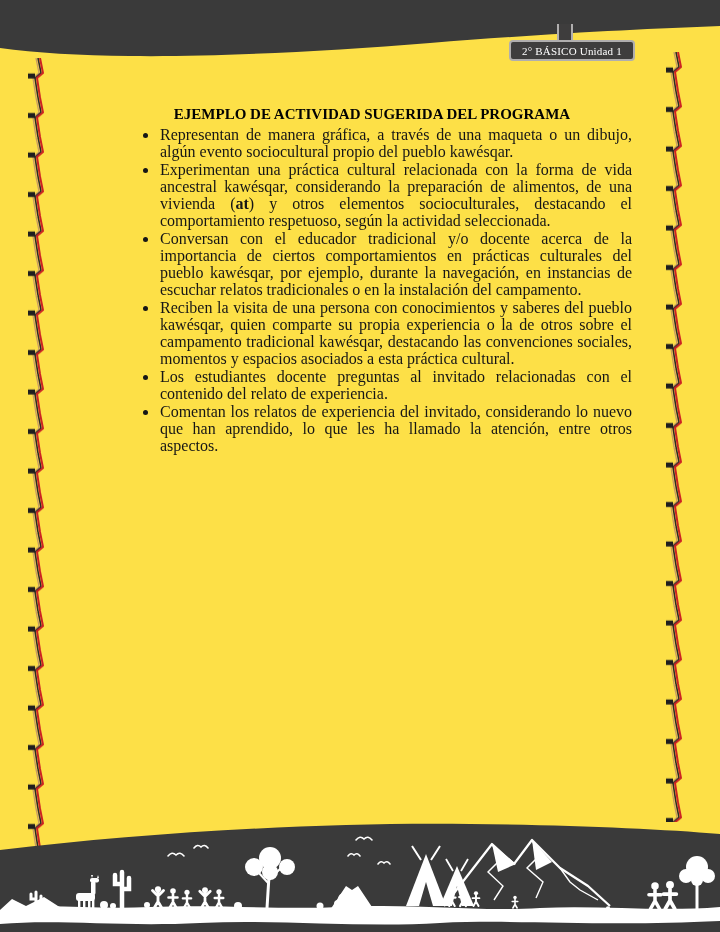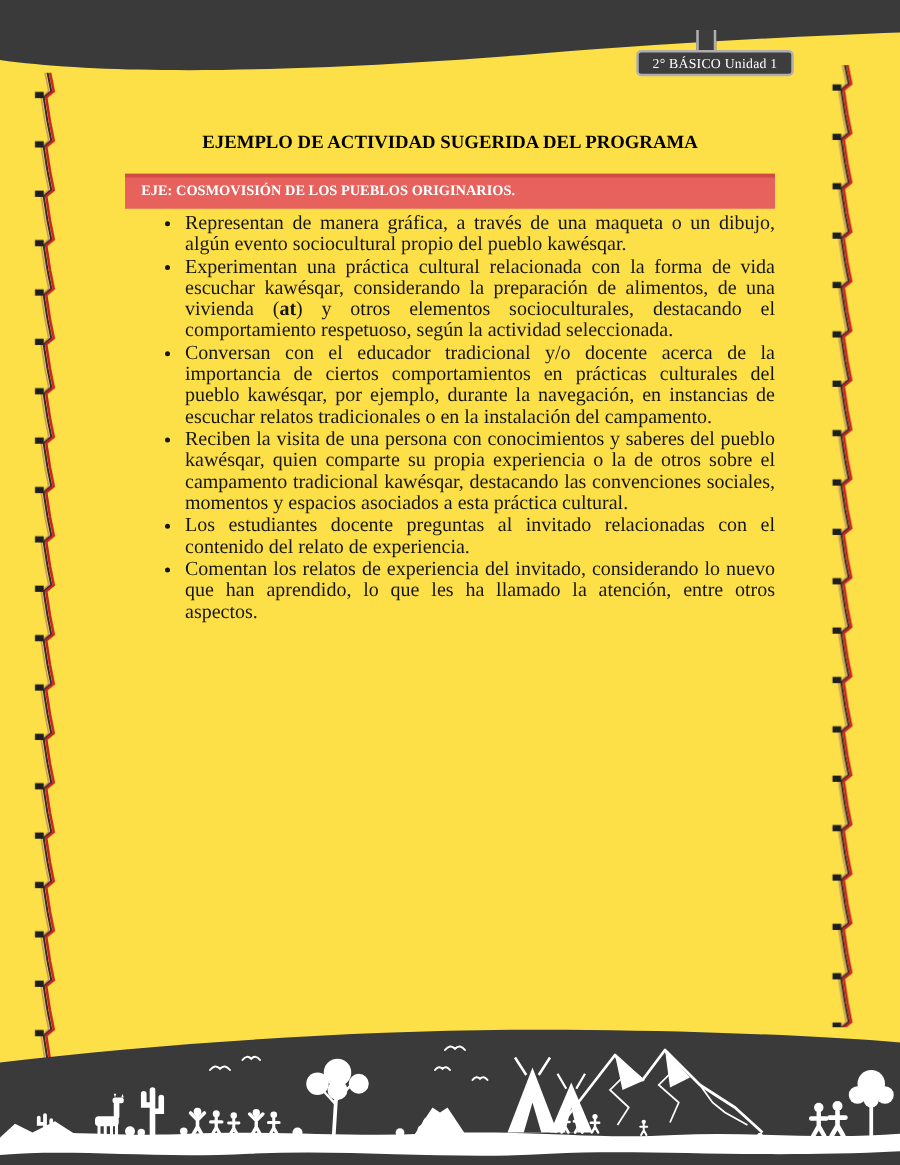--- a/index.html
+++ b/index.html
@@ -17,21 +17,21 @@
   .unit-badge{
     position:absolute;left:509px;top:40px;width:126px;height:21px;
     background:#3e3d3d;border:2px solid #b0aeae;border-radius:4px;box-sizing:border-box;
     color:#ffffff;font-size:11px;letter-spacing:.2px;
     display:flex;align-items:center;justify-content:center;z-index:3;white-space:nowrap;
   }
   
   .border-left{position:absolute;left:25px;top:58px;}
   .border-right{position:absolute;left:663px;top:52px;}
   
-  .content{position:absolute;left:100px;top:106px;width:520px;}
+  .content{position:absolute;left:112px;top:106px;width:520px;}
   .doc-title{margin:0;text-align:center;font-size:15px;line-height:17px;font-weight:700;color:#030303;}
   .eje-banner{
     margin-top:16px;background:#e8625d;border-top:3px solid #d14a44;
     color:#ffffff;font-weight:700;font-size:11.5px;line-height:13px;
     padding:5px 10px 7px 13px;box-sizing:border-box;
   }
   .activity{
     margin-top:23px;font-size:12.5px;line-height:17px;text-align:justify;
     padding-left:76px;text-indent:-76px;
   }
@@ -79,27 +79,26 @@
   <svg class="border-left" width="26" height="790">
     <rect width="26" height="790" fill="url(#zigzag)"></rect>
   </svg>
   <svg class="border-right" width="26" height="770">
     <rect width="26" height="770" fill="url(#zigzag)"></rect>
   </svg>
 
   <div class="content">
     <h1 class="doc-title">EJEMPLO DE ACTIVIDAD SUGERIDA DEL PROGRAMA</h1>
 
-    <div class="eje-banner">EJE: COSMOVISIÓN DE LOS PUEBLOS ORIGINARIOS.</div>
 
 
 
     <ul class="examples">
       <li><span>Representan de manera gráfica, a través de una maqueta o un dibujo, algún evento sociocultural propio del pueblo kawésqar.</span></li>
-      <li><span>Experimentan una práctica cultural relacionada con la forma de vida escuchar kawésqar, considerando la preparación de alimentos, de una vivienda (</span><b>at</b><span>) y otros elementos socioculturales, destacando el comportamiento respetuoso, según la actividad seleccionada.</span></li>
+      <li><span>Experimentan una práctica cultural relacionada con la forma de vida ancestral kawésqar, considerando la preparación de alimentos, de una vivienda (</span><b>at</b><span>) y otros elementos socioculturales, destacando el comportamiento respetuoso, según la actividad seleccionada.</span></li>
       <li><span>Conversan con el educador tradicional y/o docente acerca de la importancia de ciertos comportamientos en prácticas culturales del pueblo kawésqar, por ejemplo, durante la navegación, en instancias de escuchar relatos tradicionales o en la instalación del campamento.</span></li>
       <li><span>Reciben la visita de una persona con conocimientos y saberes del pueblo kawésqar, quien comparte su propia experiencia o la de otros sobre el campamento tradicional kawésqar, destacando las convenciones sociales, momentos y espacios asociados a esta práctica cultural.</span></li>
       <li><span>Los estudiantes docente preguntas al invitado relacionadas con el contenido del relato de experiencia.</span></li>
       <li><span>Comentan los relatos de experiencia del invitado, considerando lo nuevo que han aprendido, lo que les ha llamado la atención, entre otros aspectos.</span></li>
     </ul>
   </div>
 
   <svg class="bottom-band" width="720" height="112" viewBox="0 0 720 112">
     <path d="M0,30 C150,12 330,2 470,4 C570,5 660,9 720,14 L720,112 L0,112 Z" fill="#3a3a3a"></path>
 

